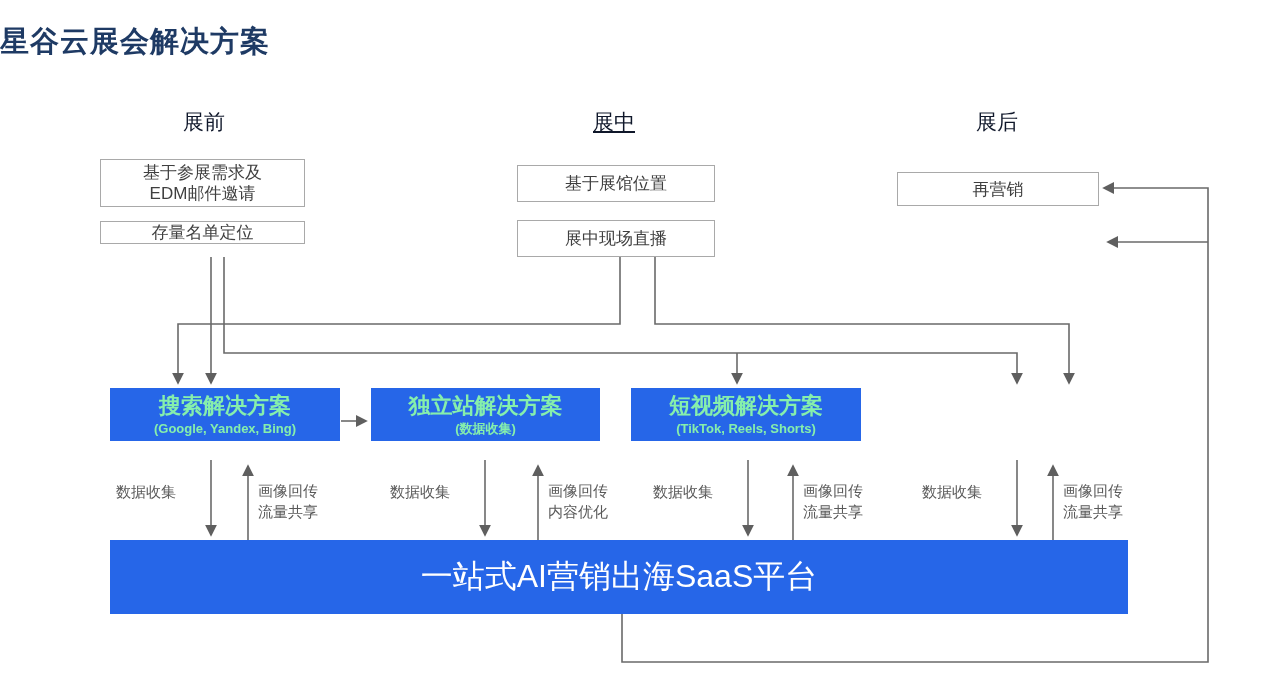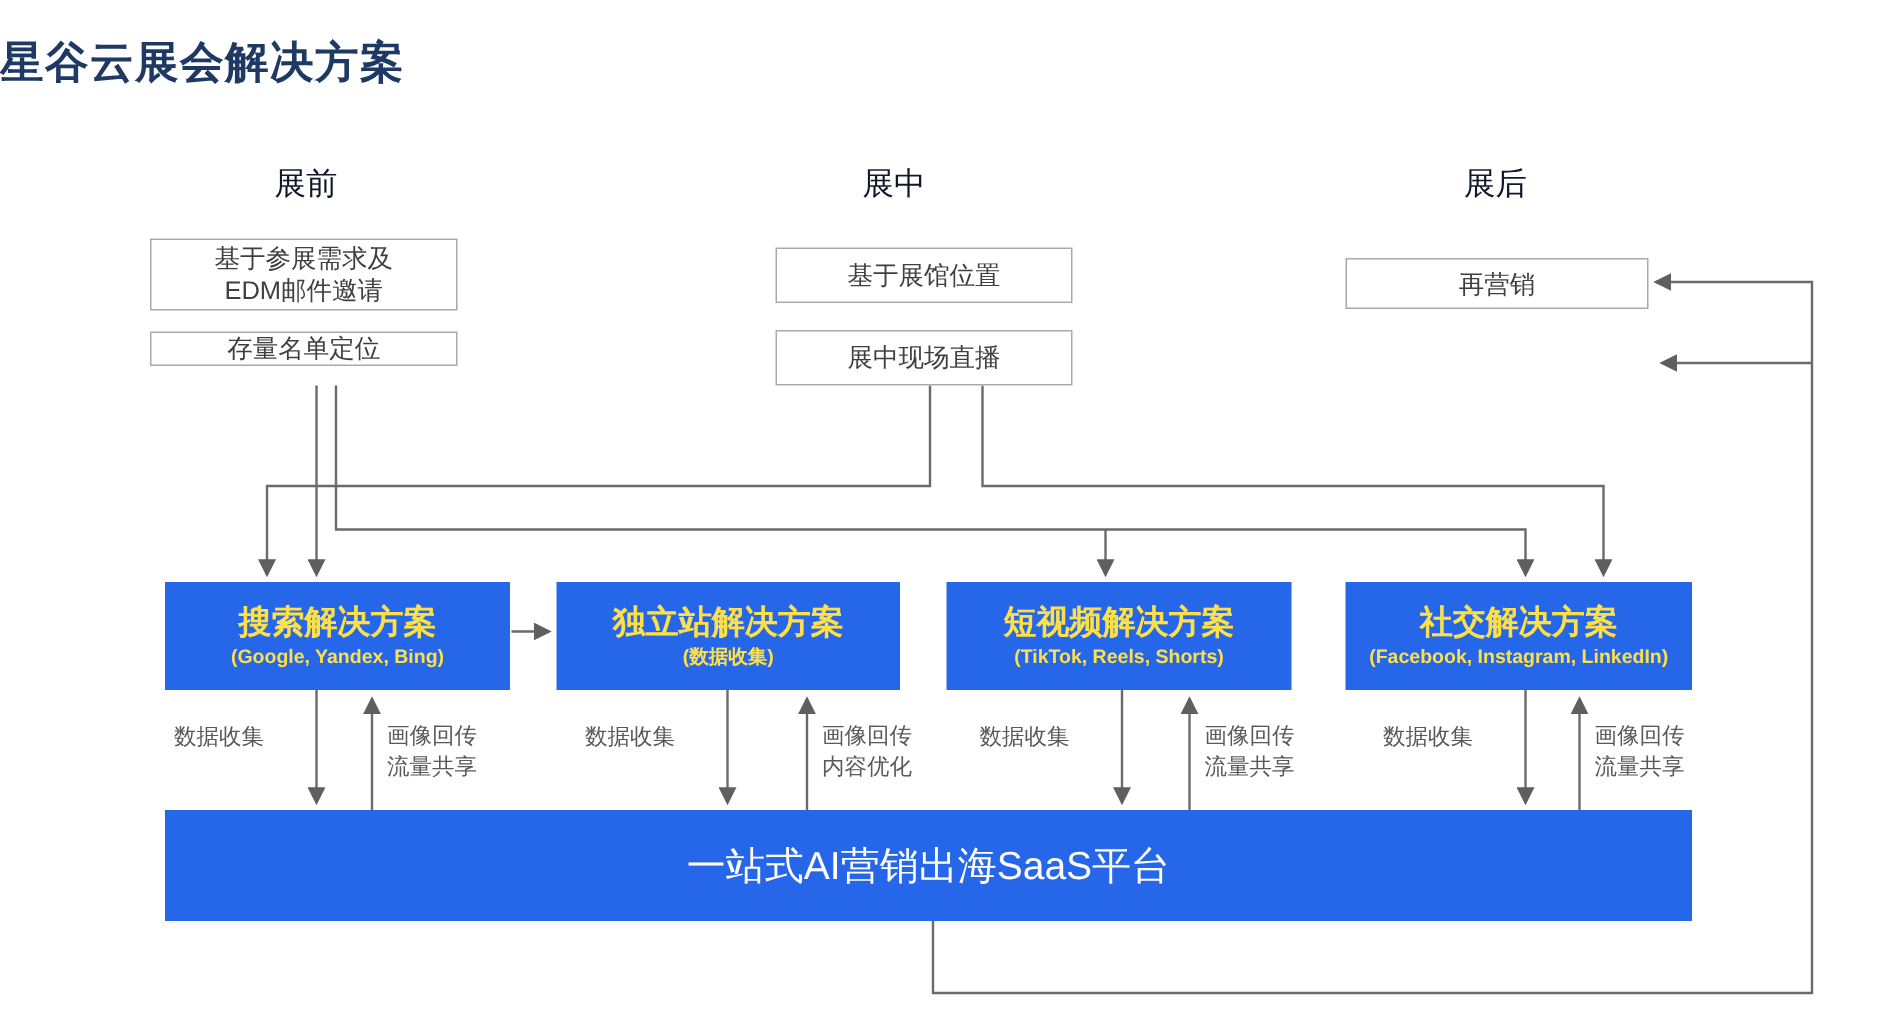--- a/index.html
+++ b/index.html
@@ -36,33 +36,33 @@
     border: 1px solid var(--box-border);
     color: var(--box-text);
     font-size: 17px;
     display: flex; align-items: center; justify-content: center;
     text-align: center;
     line-height: 21px;
     white-space: pre-line;
   }
 
   .solution-box {
-    position: absolute; top: 388px; height: 72px;
+    position: absolute; top: 388px; height: 53px;
     background: var(--accent-blue);
-    color: #fde047;
+    color: #86efac;
     display: flex; flex-direction: column; align-items: center; justify-content: center;
     text-align: center;
   }
   .solution-title { font-size: 22px; font-weight: 600; line-height: 26px; }
   .solution-subtitle { font-size: 13px; font-weight: 600; line-height: 17px; margin-top: 1px; }
 
   .platform-bar {
     position: absolute; left: 110px; top: 540px; width: 1018px; height: 74px;
     background: var(--accent-blue);
-    color: #fff; font-size: 26px;
+    color: #fff; font-size: 32px;
     display: flex; align-items: center; justify-content: center;
   }
 
   .arrow-label {
     position: absolute;
     font-size: 15px; color: var(--label-gray);
     line-height: 21px;
     white-space: pre-line;
   }
   .label-right { }
@@ -114,21 +114,21 @@
     <path class="line" d="M793,540 L793,466" marker-end="url(#arrow)"></path>
     <path class="line" d="M1053,540 L1053,466" marker-end="url(#arrow)"></path>
 
     <path class="line" d="M622,614 L622,662 L1208,662 L1208,188 L1104,188" marker-end="url(#arrow)"></path>
     <path class="line" d="M1208,242 L1108,242" marker-end="url(#arrow)"></path>
   </svg>
 
   <div class="boxes-layer">
 
     <div class="stage-header" style="left:134px;">展前</div>
-    <div class="stage-header" style="left:526px;">展中</div>
+    <div class="stage-header" style="left:544px;text-decoration:underline;">展中</div>
     <div class="stage-header" style="left:927px;">展后</div>
 
     <div class="flow-box" style="left:100px; top:159px; width:205px; height:48px;">基于参展需求及
 EDM邮件邀请</div>
     <div class="flow-box" style="left:100px; top:221px; width:205px; height:23px;">存量名单定位</div>
 
     <div class="flow-box" style="left:517px; top:165px; width:198px; height:37px;">基于展馆位置</div>
     <div class="flow-box" style="left:517px; top:220px; width:198px; height:37px;text-align:right;">展中现场直播</div>
 
     <div class="flow-box" style="left:897px; top:172px; width:202px; height:34px;">再营销</div>
@@ -137,24 +137,20 @@
       <div class="solution-title">搜索解决方案</div>
       <div class="solution-subtitle">(Google, Yandex, Bing)</div>
     </div>
     <div class="solution-box" style="left:371px; width:229px;">
       <div class="solution-title">独立站解决方案</div>
       <div class="solution-subtitle">(数据收集)</div>
     </div>
     <div class="solution-box" style="left:631px; width:230px;">
       <div class="solution-title">短视频解决方案</div>
       <div class="solution-subtitle">(TikTok, Reels, Shorts)</div>
-    </div>
-    <div class="solution-box" style="left:897px; width:231px;">
-      <div class="solution-title">社交解决方案</div>
-      <div class="solution-subtitle">(Facebook, Instagram, LinkedIn)</div>
     </div>
 
     <div class="platform-bar">一站式AI营销出海SaaS平台</div>
   </div>
 
   <div class="labels-layer">
 
     <div class="arrow-label label-right" style="left:116px; top:481px; width:86px;">数据收集</div>
     <div class="arrow-label label-right" style="left:390px; top:481px; width:86px;">数据收集</div>
     <div class="arrow-label label-right" style="left:653px; top:481px; width:86px;">数据收集</div>

